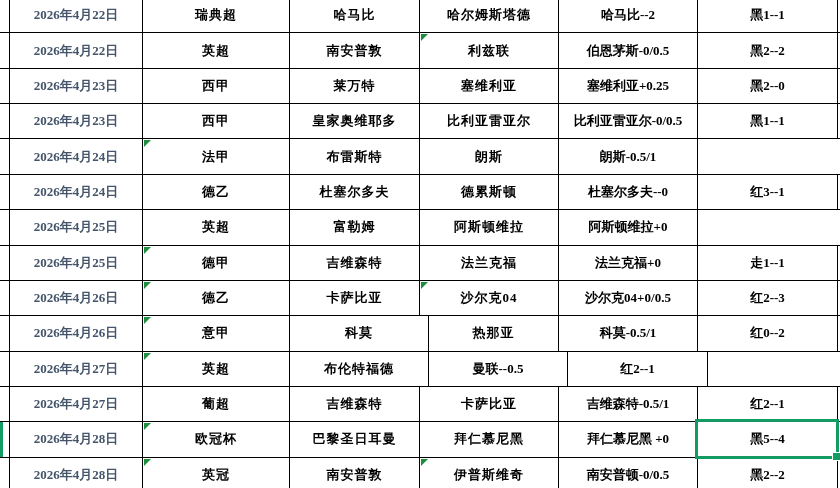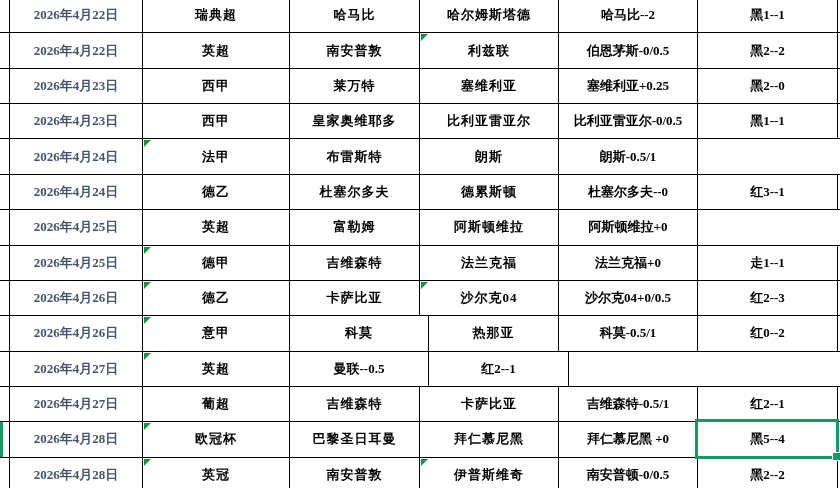--- a/index.html
+++ b/index.html
@@ -171,20 +171,21 @@
         <div class="cell c-league"><span class="flag-triangle"></span>意甲</div>
         <div class="cell c-away">科莫</div>
         <div class="cell c-home">热那亚</div>
         <div class="cell c-handicap">科莫-0.5/1</div>
         <div class="cell c-result">红0--2</div>
       </div>
       <div class="row">
     <div class="gutter"></div>
   <div class="cell c-date">2026年4月27日</div>
         <div class="cell c-league"><span class="flag-triangle"></span>英超</div>
+        <div class="cell c-away">布伦特福德</div>
         <div class="cell c-handicap">曼联--0.5</div>
         <div class="cell c-result">红2--1</div>
       </div>
       <div class="row">
     <div class="gutter"></div>
   <div class="cell c-date">2026年4月27日</div>
         <div class="cell c-league">葡超</div>
         <div class="cell c-home">吉维森特</div>
         <div class="cell c-away">卡萨比亚</div>
         <div class="cell c-handicap">吉维森特-0.5/1</div>

